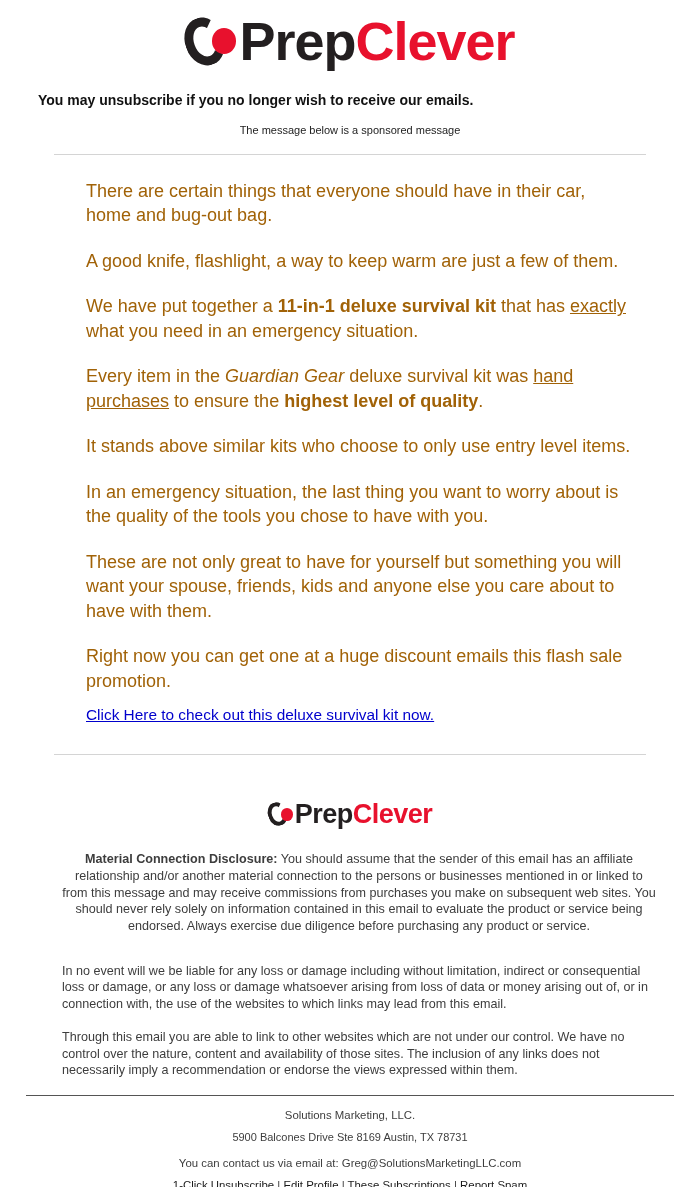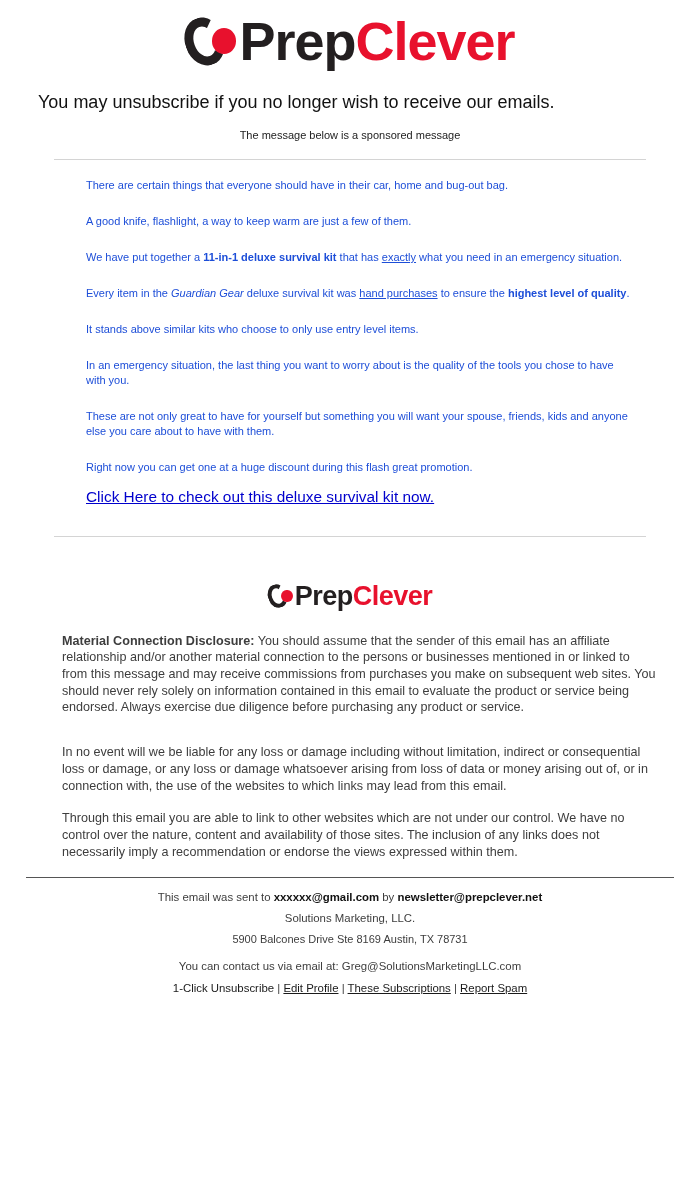--- a/index.html
+++ b/index.html
@@ -71,23 +71,24 @@
     right: 6%;
     top: 28%;
     width: 44%;
     height: 44%;
     background: #e8112d;
     border-radius: 50%;
   }
 
   
   .unsub-note {
-    font-size: 18px;
+    font-size: 14px;
     color: #111;
     padding: 22px 0 0 34px;
+    font-weight: bold;
   }
   .sponsored-note {
     font-size: 11px;
     color: #222;
     text-align: center;
     padding: 16px 0 0 0;
   }
 
   hr.rule {
     border: 0;
@@ -103,24 +104,24 @@
     border: 0;
     border-top: 1px solid #555;
     margin: 14px 22px 0 22px;
   }
 
   
   .body-copy {
     padding: 14px 62px 0 82px;
   }
   .body-copy p {
-    font-size: 11px;
+    font-size: 18px;
     line-height: 1.36;
-    margin: 4px 0 21px 0;
-    color: #1d4ed8;
+    margin: 10px 0 21px 0;
+    color: #a16207;
   }
   .body-copy p:last-child { margin-bottom: 0; }
   b { font-weight: bold; }
   i { font-style: italic; }
   u { text-decoration: underline; }
 
   .cta-wrap {
     padding: 13px 0 0 82px;
   }
   .cta {
@@ -140,21 +141,21 @@
   
   .disclosure {
     padding: 22px 40px 0 58px;
   }
   .disclosure p {
     font-size: 12.6px;
     line-height: 1.33;
     color: #3d3d3d;
     margin: 0 0 16px 0;
   }
-  .disclosure .spacer-gap { margin-bottom: 28px; }
+  .disclosure .spacer-gap { margin-bottom: 28px; text-align: center; }
 
   
   .footer {
     text-align: center;
     padding-top: 12px;
   }
   .footer p {
     margin: 0 0 6px 0;
     font-size: 11.4px;
     color: #3d3d3d;
@@ -192,21 +193,21 @@
   <hr class="rule">
 
   <div class="body-copy">
     <p>There are certain things that everyone should have in their car, home and bug-out bag.</p>
     <p>A good knife, flashlight, a way to keep warm are just a few of them.</p>
     <p><span>We have put together a </span><b>11-in-1 deluxe survival kit</b><span> that has </span><u>exactly</u><span> what you need in an emergency situation.</span></p>
     <p><span>Every item in the </span><i>Guardian Gear</i><span> deluxe survival kit was </span><u>hand purchases</u><span> to ensure the </span><b>highest level of quality</b><span>.</span></p>
     <p>It stands above similar kits who choose to only use entry level items.</p>
     <p>In an emergency situation, the last thing you want to worry about is the quality of the tools you chose to have with you.</p>
     <p>These are not only great to have for yourself but something you will want your spouse, friends, kids and anyone else you care about to have with them.</p>
-    <p>Right now you can get one at a huge discount during this flash great promotion.</p>
+    <p>Right now you can get one at a huge discount emails this flash sale promotion.</p>
   </div>
 
   <div class="cta-wrap">
     <a class="cta" href="#">Click Here to check out this deluxe survival kit now.</a>
   </div>
 
   <hr class="rule-bottom">
 
   <div class="logo-wrap-2">
     <div class="logo logo-small">
@@ -219,20 +220,19 @@
 
   <div class="disclosure">
     <p class="spacer-gap"><b>Material Connection Disclosure:</b><span> You should assume that the sender of this email has an affiliate relationship and/or another material connection to the persons or businesses mentioned in or linked to from this message and may receive commissions from purchases you make on subsequent web sites. You should never rely solely on information contained in this email to evaluate the product or service being endorsed. Always exercise due diligence before purchasing any product or service.</span></p>
     <p>In no event will we be liable for any loss or damage including without limitation, indirect or consequential loss or damage, or any loss or damage whatsoever arising from loss of data or money arising out of, or in connection with, the use of the websites to which links may lead from this email.</p>
     <p>Through this email you are able to link to other websites which are not under our control. We have no control over the nature, content and availability of those sites. The inclusion of any links does not necessarily imply a recommendation or endorse the views expressed within them.</p>
   </div>
 
   <hr class="footer-rule">
 
   <div class="footer">
-    <p class="sent-to"><span>This email was sent to </span><b>xxxxxx@gmail.com</b><span> by </span><b>newsletter@prepclever.net</b></p>
     <p>Solutions Marketing, LLC.</p>
     <p class="addr">5900 Balcones Drive Ste 8169 Austin, TX 78731</p>
     <p>You can contact us via email at: Greg@SolutionsMarketingLLC.com</p>
     <p class="links"><a href="#" class="plain">1-Click Unsubscribe</a><span class="sep"> | </span><a href="#">Edit Profile</a><span class="sep"> | </span><a href="#">These Subscriptions</a><span class="sep"> | </span><a href="#">Report Spam</a></p>
   </div>
 
 </div>
 
 </body></html>

